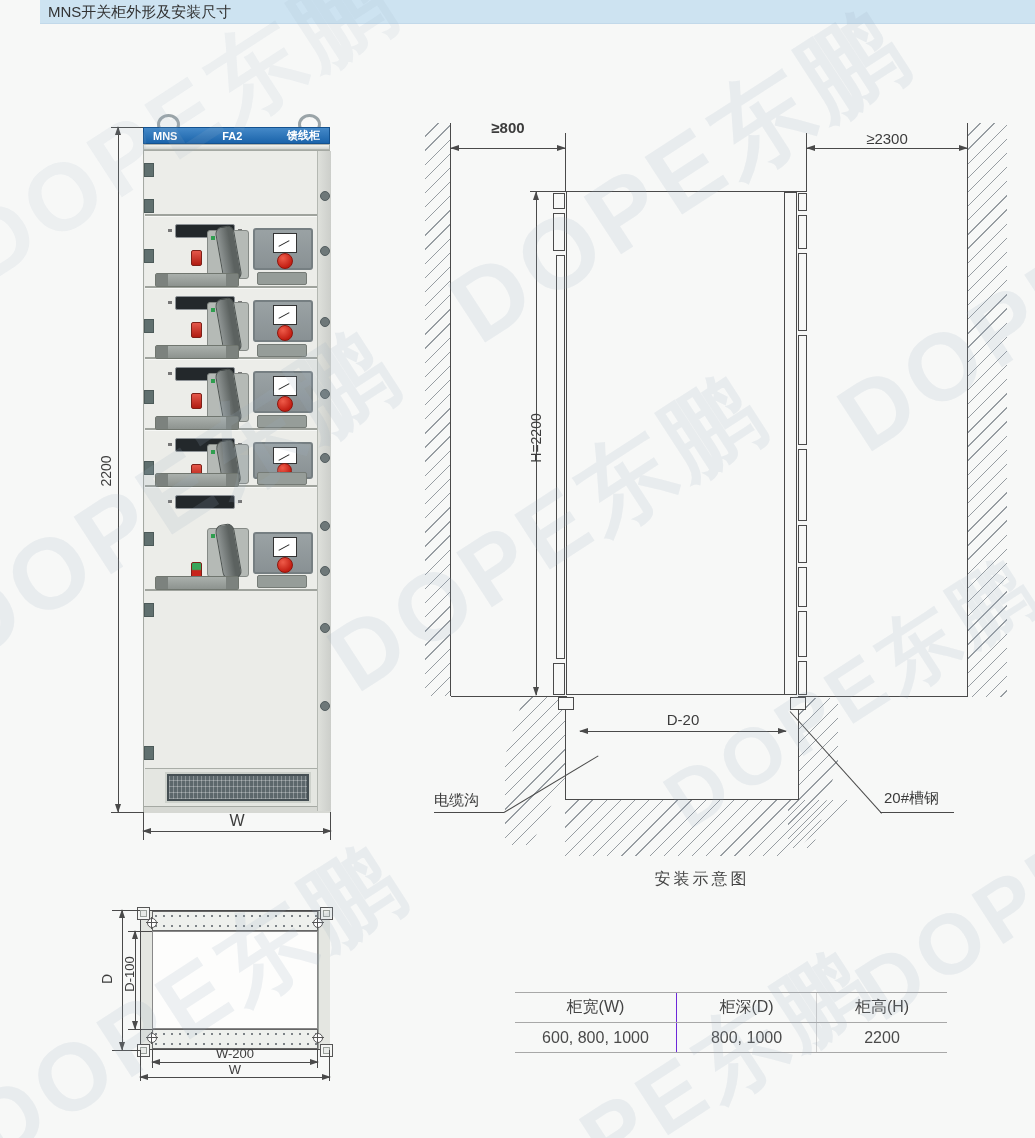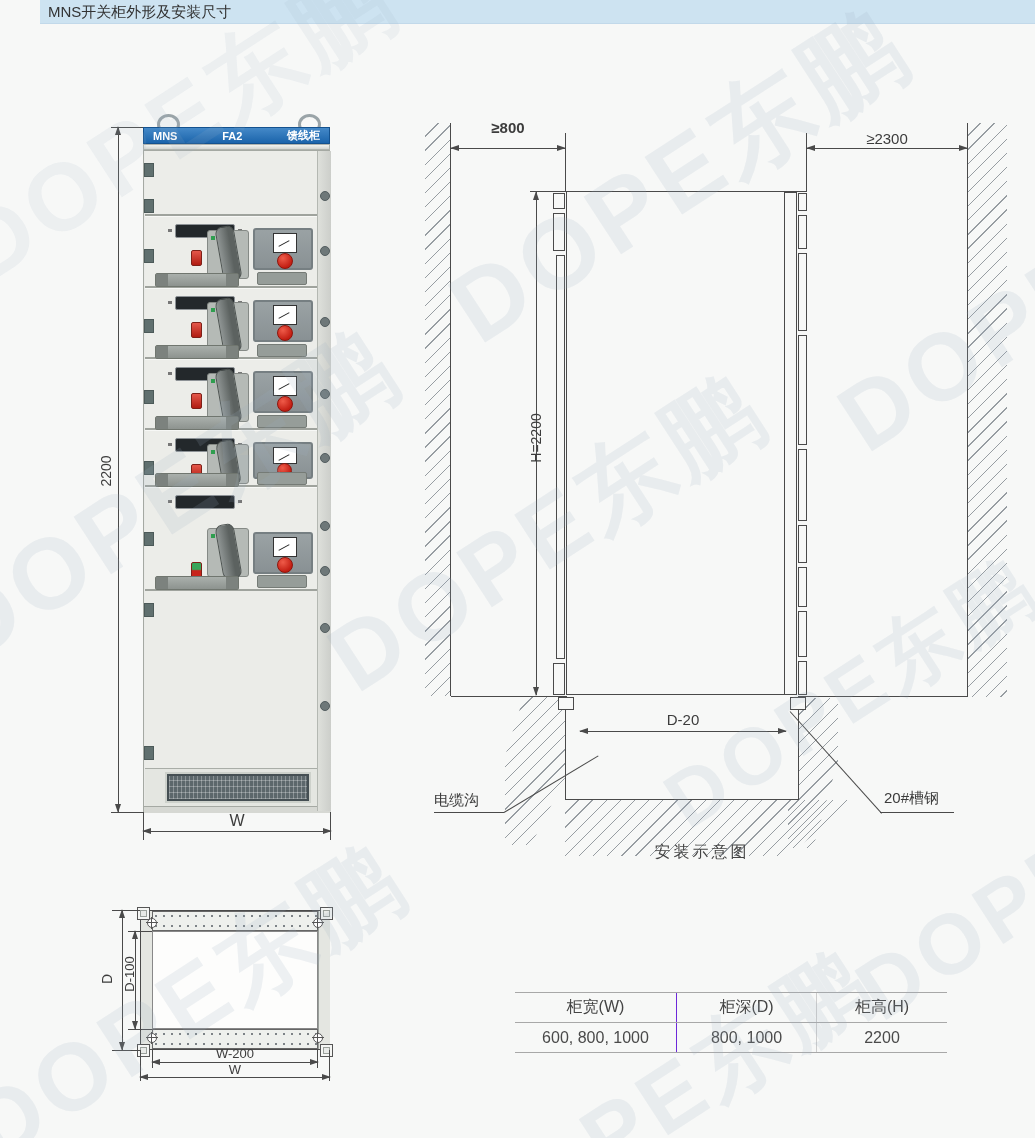--- a/index.html
+++ b/index.html
@@ -285,21 +285,21 @@
   <div class="dlabel" style="left:633px;top:711px;width:100px;">D-20</div>
 
   <div class="dlabel" style="left:434px;top:791px;width:66px;text-align:left;">电缆沟</div>
   <div class="ln" style="left:434px;top:812px;width:70px;height:1px;"></div>
   <div class="ln" style="left:504px;top:812px;width:110px;height:1px;transform:rotate(-31deg);transform-origin:left center;"></div>
 
   <div class="dlabel" style="left:884px;top:789px;width:72px;text-align:left;">20#槽钢</div>
   <div class="ln" style="left:790px;top:711px;width:137px;height:1px;transform:rotate(48deg);transform-origin:left center;"></div>
   <div class="ln" style="left:880px;top:812px;width:74px;height:1px;"></div>
 
-  <div class="cap" style="left:637px;top:842px;width:130px;">安装示意图</div>
+  <div class="cap" style="left:637px;top:869px;width:130px;">安装示意图</div>
 
   <div class="box" style="left:140px;top:910px;width:190px;height:140px;background:#f3f4f1;"></div>
   <div style="position:absolute;left:141px;top:911px;width:11px;height:138px;background:#e4e6e1;border-right:1px solid #9aa09b;"></div>
   <div style="position:absolute;left:318px;top:911px;width:11px;height:138px;background:#e4e6e1;border-left:1px solid #9aa09b;"></div>
   <div class="perf" style="left:152px;top:911px;width:166px;height:20px;"></div>
   <div class="perf" style="left:152px;top:1029px;width:166px;height:20px;"></div>
   <div style="position:absolute;left:152px;top:931px;width:166px;height:98px;background:#fdfdfc;border:1px solid #888;box-sizing:border-box;"></div>
   <i class="cpost" style="left:137px;top:907px;"></i>
   <i class="cpost" style="left:320px;top:907px;"></i>
   <i class="cpost" style="left:137px;top:1044px;"></i>

